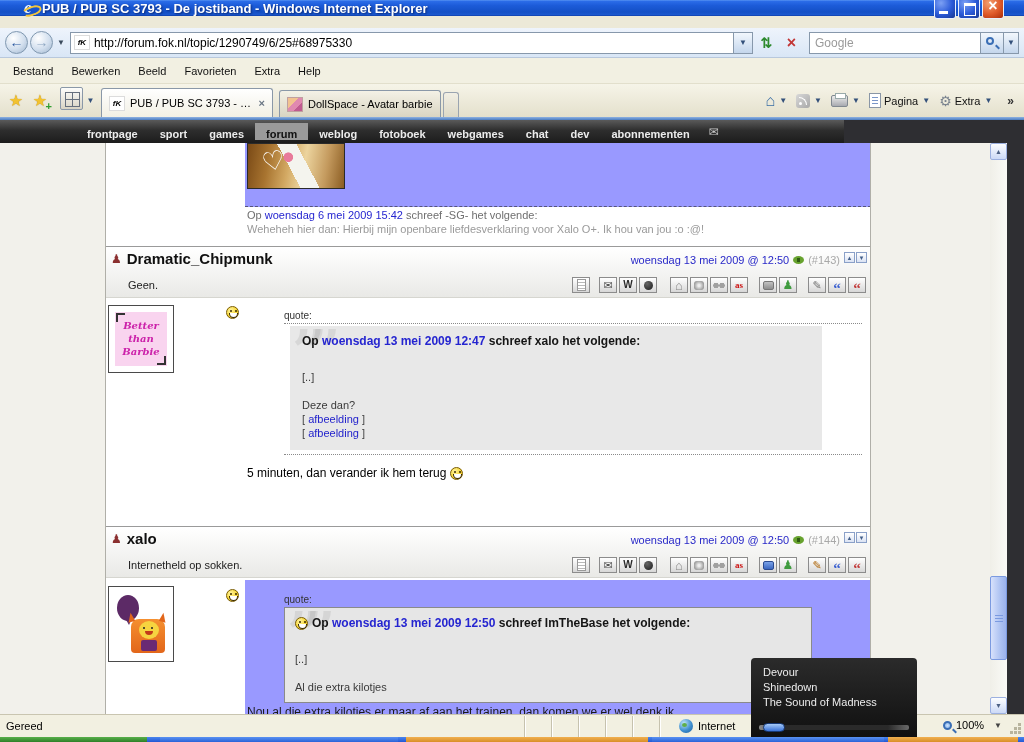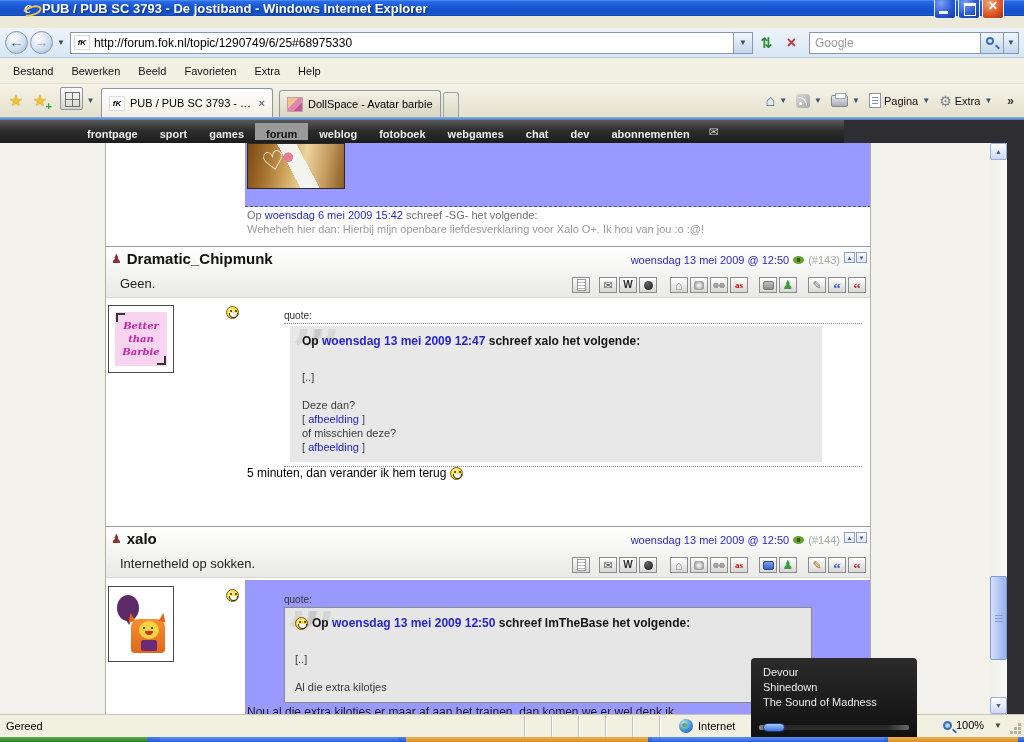--- a/index.html
+++ b/index.html
@@ -114,21 +114,21 @@
 .author-line{position:absolute;left:5px;top:2px;display:flex;align-items:center}
 .user-ic{margin-right:5px;font-size:12px}
 .user-ic::before{content:"\265F";color:#8b3030}
 .author-name{font-weight:bold;font-size:15px;color:#101010}
 .hdr-right{position:absolute;right:30px;top:6px;display:flex;align-items:center;gap:4px;font-size:11px}
 .hdr-date{color:#2828c8}
 .eye{display:inline-block;width:11px;height:8px;border-radius:50%;background:radial-gradient(circle,#2f5c12 0 2px,#67a22e 2px)}
 .hdr-num{color:#a8a8a8}
 .pnav{position:absolute;right:3px;top:2px}
 .pnav span{display:inline-block;width:11px;height:11px;border:1px solid #8aa0c8;background:linear-gradient(#fff,#dbe3f4);font-size:6px;color:#44608a;text-align:center;line-height:10px;margin-left:1px}
-.subtitle{position:absolute;left:14px;bottom:6px;font-size:13px;color:#222}
+.subtitle{position:absolute;left:22px;bottom:6px;font-size:11px;color:#222}
 .icon-row{position:absolute;right:4px;bottom:4px;display:flex;align-items:center}
 .ab{width:18px;height:16px;border:1px solid #8c8c8c;background:linear-gradient(#ffffff,#d7d7d7);display:inline-flex;align-items:center;justify-content:center;margin-left:2px}
 .ab.gap8{margin-left:9px}.ab.gap12{margin-left:13px}.ab.gap10{margin-left:11px}
 .ab i{font-style:normal;line-height:1}
 .g-stripes{width:9px;height:12px;border:1px solid #999;background:repeating-linear-gradient(180deg,#fff 0 2px,#b8b8b8 2px 3px)}
 .g-mail{font-size:11px;color:#4a4a4a}
 .g-w{font:bold 10px "Liberation Sans",sans-serif;color:#2a2a2a}
 .g-dot{width:9px;height:9px;border-radius:50%;background:radial-gradient(circle at 35% 30%,#666,#1a1a1a)}
 .g-home{font-size:13px;color:#8a8a8a}
 .g-msn{width:10px;height:9px;border-radius:3px;background:radial-gradient(circle,#ededed 15%,#9a9a9a 75%)}
@@ -415,21 +415,20 @@
           <div class="q-dotted">
             <div class="q-box">
               <div class="q-intro">
                 <span>Op </span><span class="q-date">woensdag 13 mei 2009 12:47</span><span> schreef xalo het volgende:</span>
               </div>
               <div class="q-lines">
                   <div class="qline">[..]</div>
                   <div class="qline">&nbsp;</div>
                   <div class="qline">Deze dan?</div>
                   <div class="qline"><span class="qbr">[ </span><span class="qlink">afbeelding</span><span class="qbr"> ]</span></div>
-                  <div class="qline">of misschien deze?</div>
                   <div class="qline"><span class="qbr">[ </span><span class="qlink">afbeelding</span><span class="qbr"> ]</span></div>
                 </div>
             </div>
           </div>
         </div>
         <div class="chip-msg">
           <span>5 minuten, dan verander ik hem terug</span><span class="smiley"></span>
         </div>
       </div>
 

